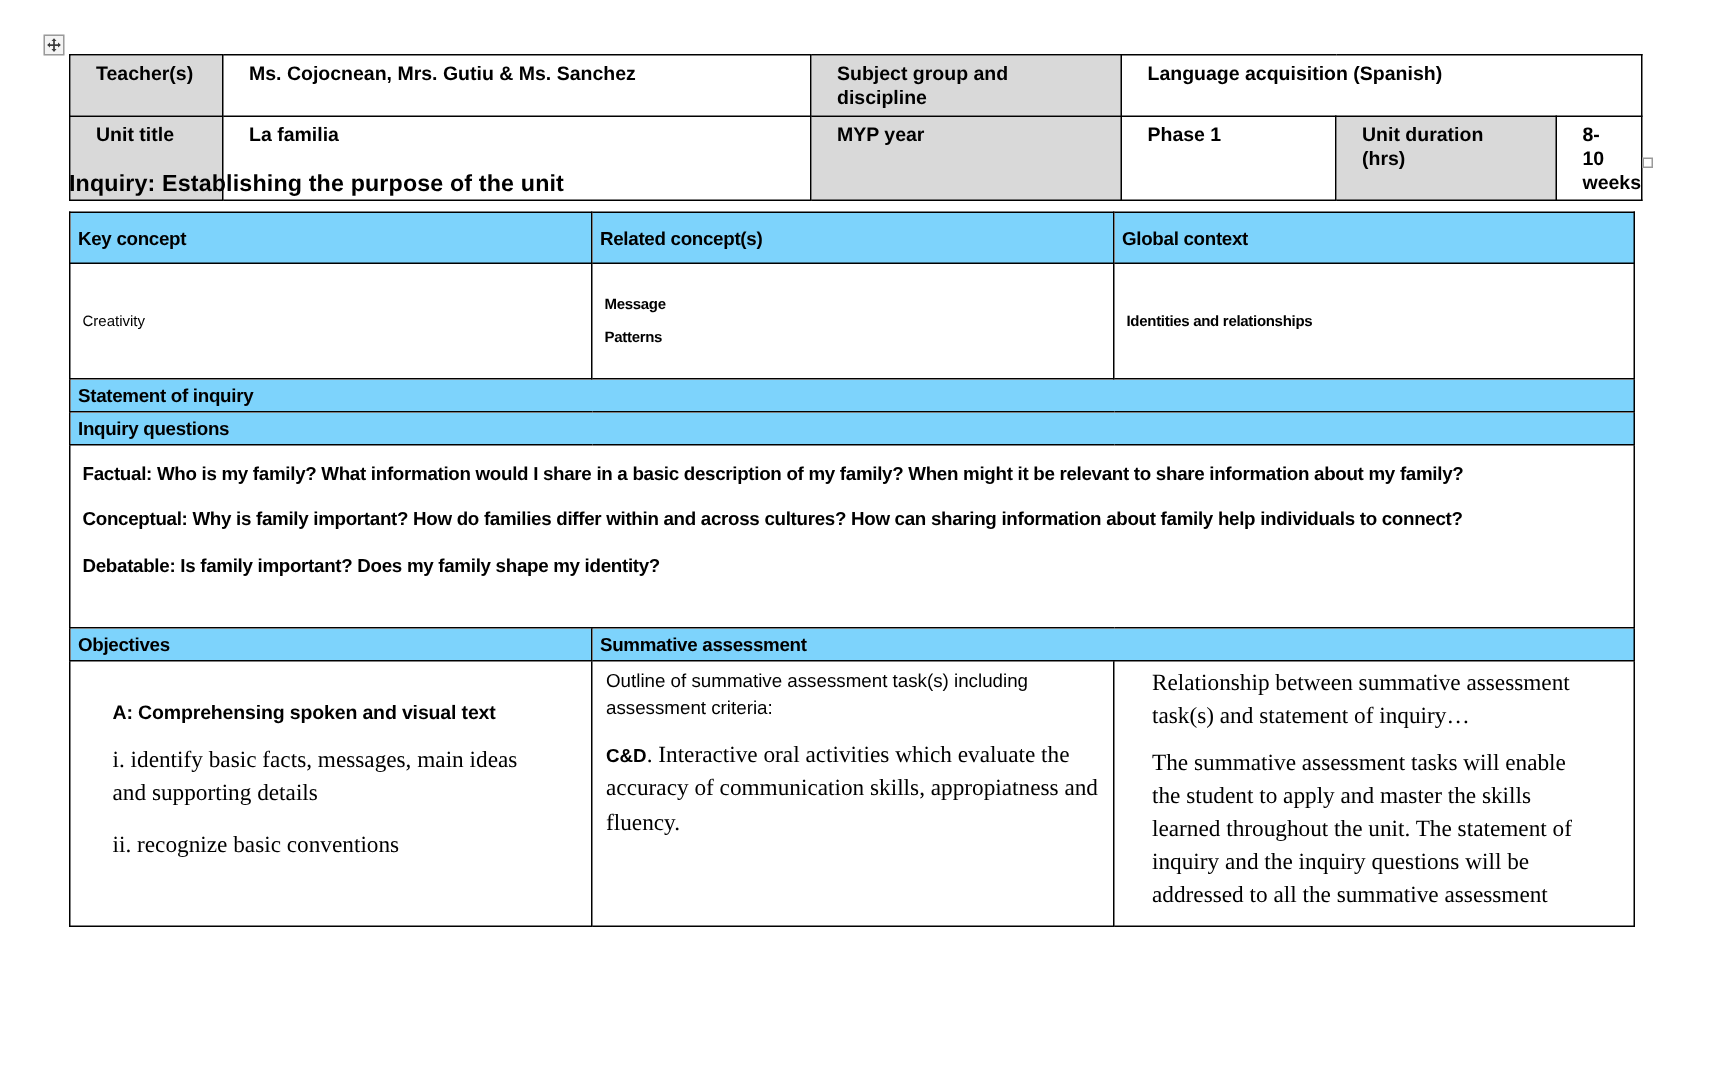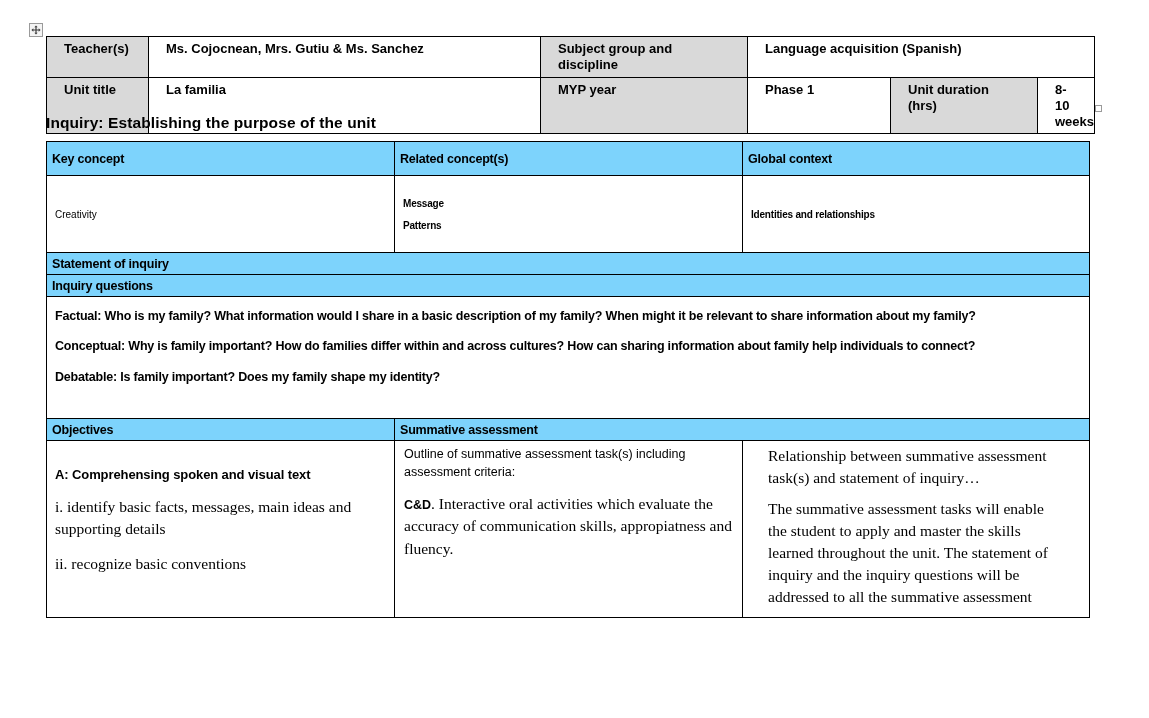--- a/index.html
+++ b/index.html
@@ -36,21 +36,21 @@
   .concept-cell { vertical-align:middle; padding:4px 8px; font-size:10px; }
   .concept-cell .stack div + div { margin-top:11px; }
   .bold { font-weight:bold; letter-spacing:-0.2px; }
   .serif { font-family:"Liberation Serif", serif; font-size:15.5px; font-weight:normal; letter-spacing:0; }
   .statement-cell { padding:10px 9px; line-height:1.45; }
   .questions-cell { padding:10px 8px; }
   .questions-cell p {
     font-weight:bold; font-size:12.5px; letter-spacing:-0.2px;
     line-height:1.55; margin-bottom:11px;
   }
-  .objectives-cell { padding:0 8px; }
+  .objectives-cell { padding:0 28px; }
   .objectives-cell .strand { font-weight:bold; font-size:13px; margin-top:26px; letter-spacing:-0.1px; }
   .objectives-cell p.serif { margin-top:14px; line-height:1.4; }
   .outline-cell { padding:5px 9px; }
   .outline-cell .intro { font-size:12.5px; line-height:1.4; }
   .outline-cell .task { margin-top:12px; line-height:1.45; }
   .outline-cell .task .crit { font-weight:bold; font-size:12.5px; font-family:"Liberation Sans",sans-serif; }
   .relationship-cell { padding:4px 25px 0;margin-top:23px; }
   .relationship-cell p { line-height:1.42; margin-bottom:9px; }
   
   .section-heading {

